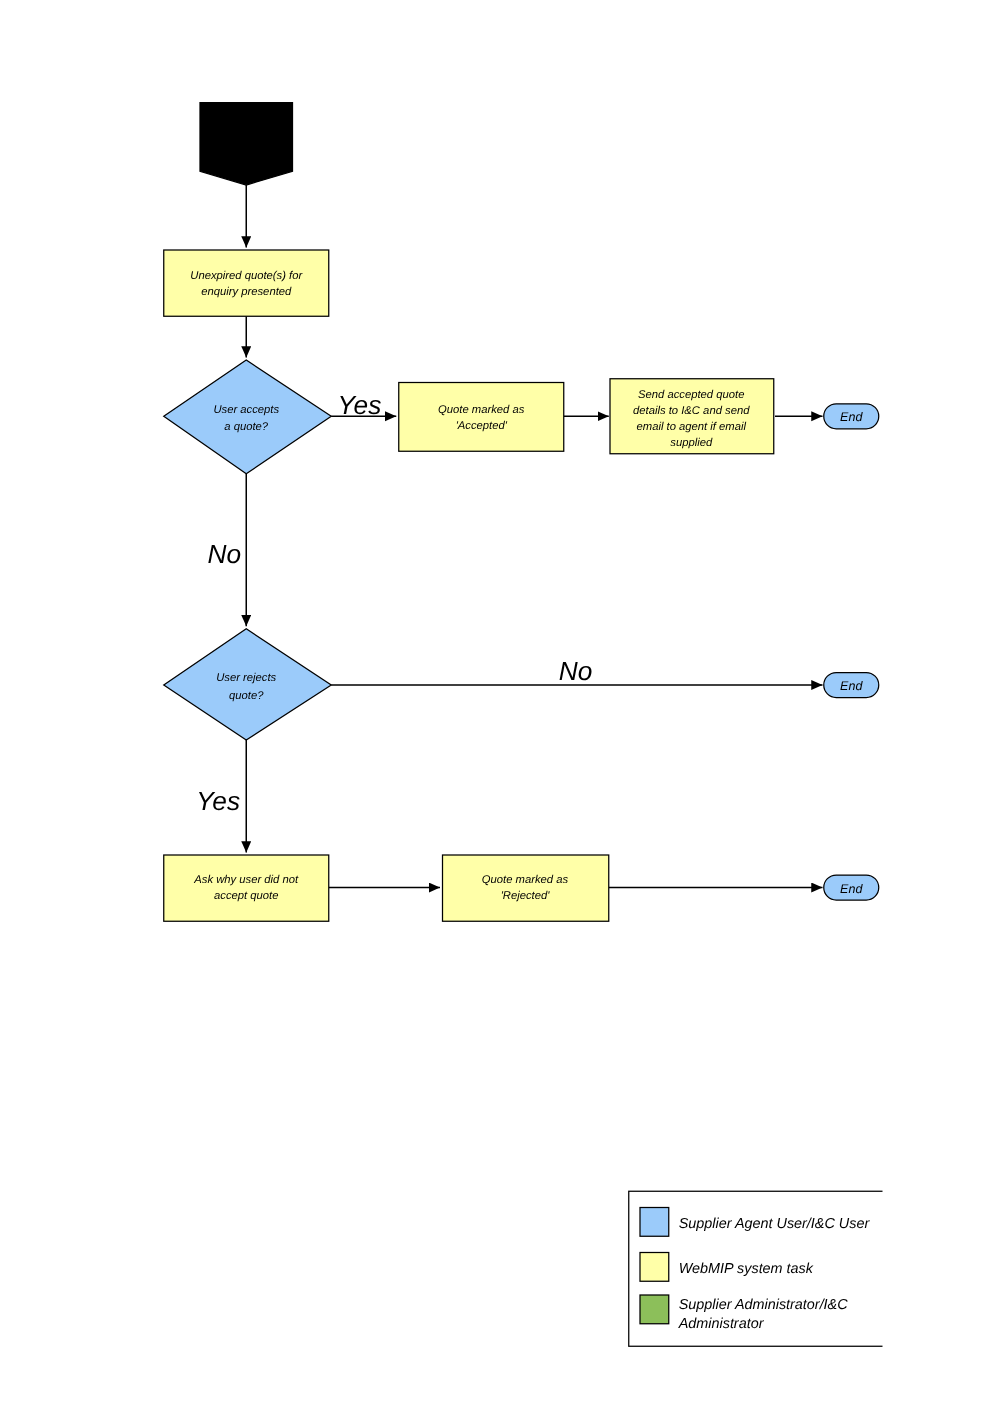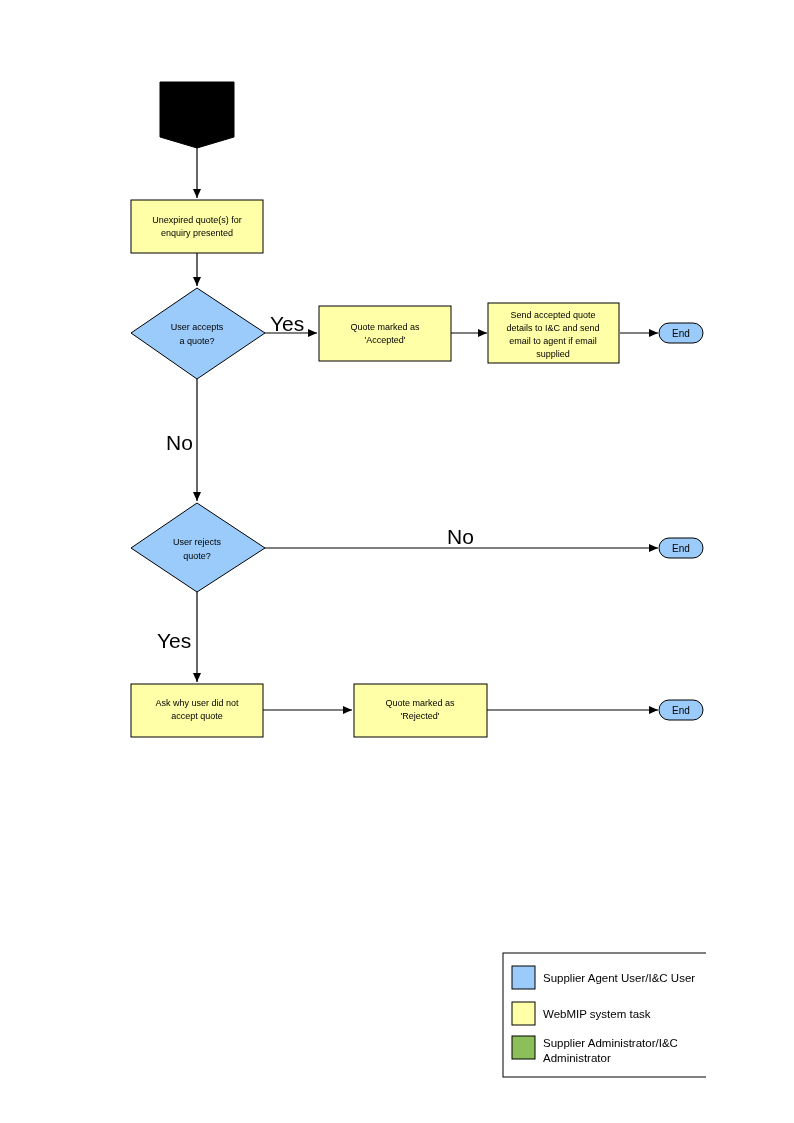--- a/index.html
+++ b/index.html
@@ -9,20 +9,21 @@
   }
   body {
     font-family: "Liberation Sans", sans-serif;
   }
   #page {
     position: relative;
     width: 706px;
     height: 1123px;
     background: #ffffff;
     overflow: hidden;
+    font-style: italic;
   }
   #flow-svg {
     position: absolute;
     left: 0;
     top: 0;
     width: 794px;
     height: 1123px;
   }
   .node-text {
     font-family: "Liberation Sans", sans-serif;

